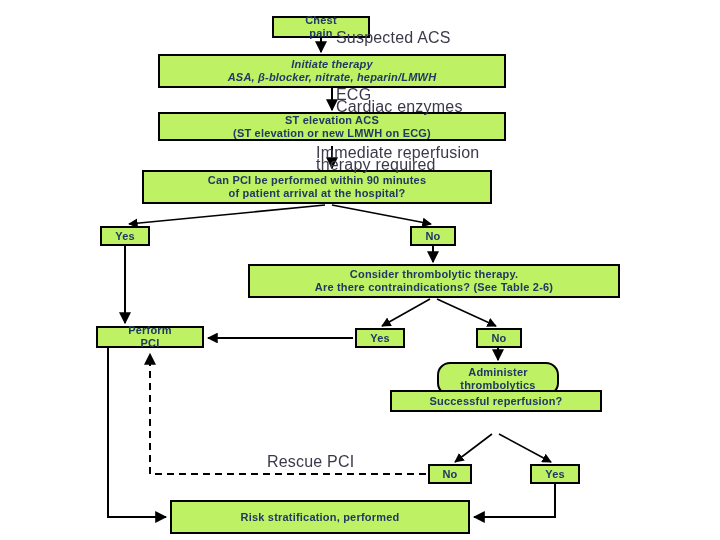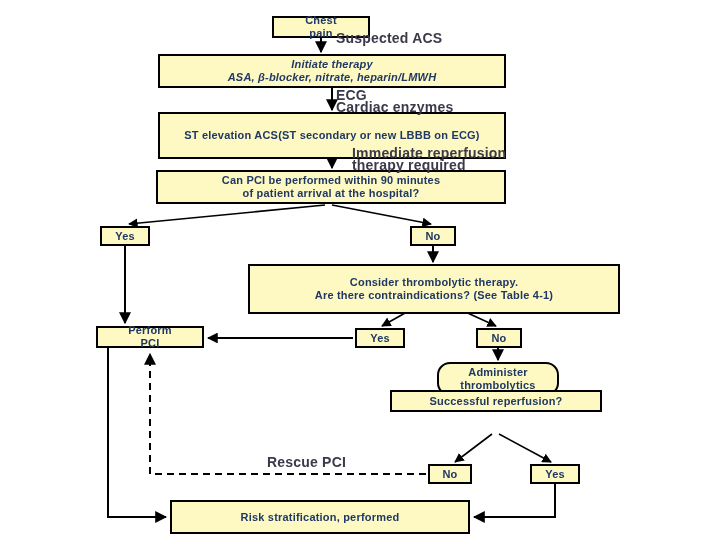--- a/index.html
+++ b/index.html
@@ -11,39 +11,39 @@
     position: relative;
     width: 720px;
     height: 540px;
     background: #ffffff;
     font-family: "Liberation Sans", sans-serif;
     overflow: hidden;
   }
   .node {
     position: absolute;
     box-sizing: border-box;
-    background: #fef9c3;
+    background: #bef264;
     border: 2px solid #000000;
     color: #1f3864;
     font-weight: bold;
     font-size: 11px;
     line-height: 13px;
     text-align: center;
     display: flex;
     align-items: center;
     justify-content: center;
     padding: 1px 20px;
     letter-spacing: 0.2px;
   }
   .node span { display: block; }
   .edge-label {
     position: absolute;
     color: #3a3a4a;
-    font-weight: bold;
-    font-size: 14px;
+    font-weight: normal;
+    font-size: 16px;
     line-height: 12px;
     white-space: pre-line;
     letter-spacing: 0.2px;
   }
   svg#wires {
     position: absolute;
     left: 0;
     top: 0;
     width: 720px;
     height: 540px;
@@ -99,41 +99,41 @@
 
   <div class="node" style="left:272px; top:16px; width:98px; height:22px;">
     <span>Chest pain</span>
   </div>
 
   <div class="node" style="left:158px; top:54px; width:348px; height:34px; flex-direction:column;font-style:italic;">
     <span>Initiate therapy</span>
     <span>ASA, β-blocker, nitrate, heparin/LMWH</span>
   </div>
 
-  <div class="node" style="left:158px; top:112px; width:348px; height:47px; flex-direction:row;">
+  <div class="node" style="left:158px; top:112px; width:348px; height:29px; flex-direction:column;">
     <span>ST elevation ACS</span>
-    <span>(ST secondary or new LBBB on ECG)</span>
+    <span>(ST elevation or new LMWH on ECG)</span>
   </div>
 
-  <div class="node" style="left:142px; top:170px; width:350px; height:34px; flex-direction:column;margin-left:14px;">
+  <div class="node" style="left:142px; top:170px; width:350px; height:34px; flex-direction:column;">
     <span>Can PCI be performed within 90 minutes</span>
     <span>of patient arrival at the hospital?</span>
   </div>
 
   <div class="node" style="left:100px; top:226px; width:50px; height:20px;">
     <span>Yes</span>
   </div>
 
   <div class="node" style="left:410px; top:226px; width:46px; height:20px;">
     <span>No</span>
   </div>
 
-  <div class="node" style="left:248px; top:264px; width:372px; height:50px; flex-direction:column;">
+  <div class="node" style="left:248px; top:264px; width:372px; height:34px; flex-direction:column;">
     <span>Consider thrombolytic therapy.</span>
-    <span>Are there contraindications? (See Table 4-1)</span>
+    <span>Are there contraindications? (See Table 2-6)</span>
   </div>
 
   <div class="node" style="left:96px; top:326px; width:108px; height:22px;justify-content:center;">
     <span>Perform PCI</span>
   </div>
 
   <div class="node" style="left:355px; top:328px; width:50px; height:20px;">
     <span>Yes</span>
   </div>
 
@@ -160,18 +160,18 @@
 
   <div class="node" style="left:170px; top:500px; width:300px; height:34px; flex-direction:column;">
     <span>Risk stratification, performed</span>
   </div>
 
   <div class="edge-label" style="left:336px; top:32px;">Suspected ACS</div>
 
   <div class="edge-label" style="left:336px; top:89px;">ECG
 Cardiac enzymes</div>
 
-  <div class="edge-label" style="left:352px; top:147px;">Immediate reperfusion
+  <div class="edge-label" style="left:316px; top:147px;">Immediate reperfusion
 therapy required</div>
 
   <div class="edge-label" style="left:240px; top:456px;padding-left:27px;">Rescue PCI</div>
 
 </div>
 
 </body></html>

